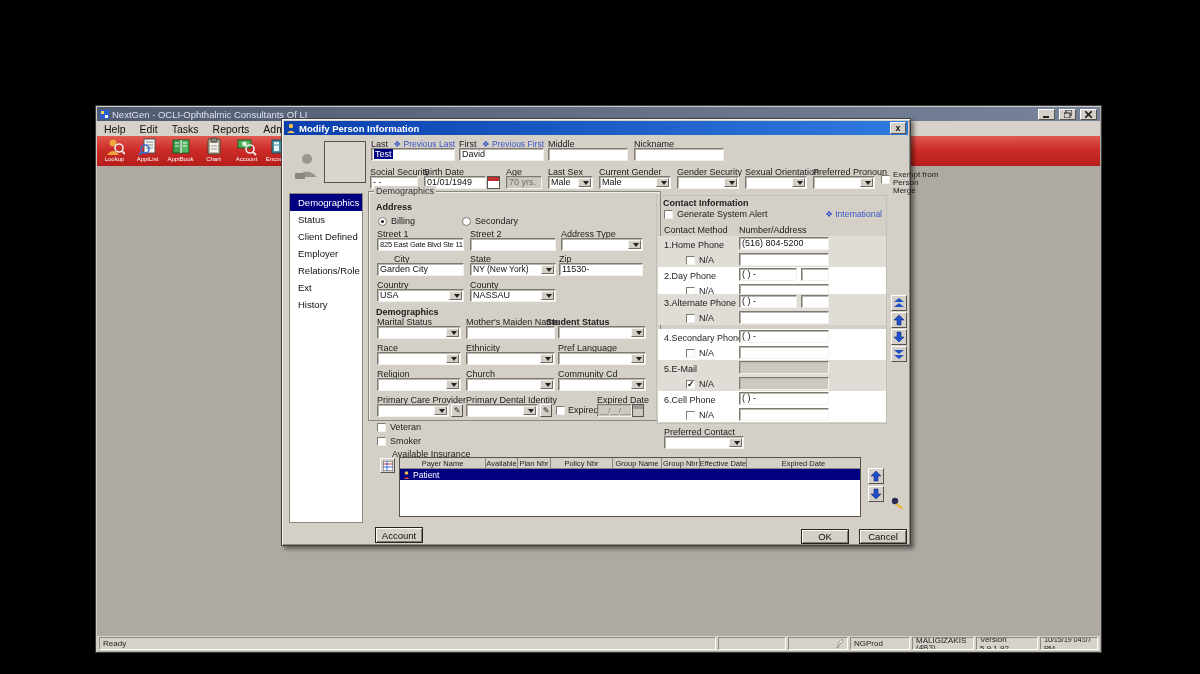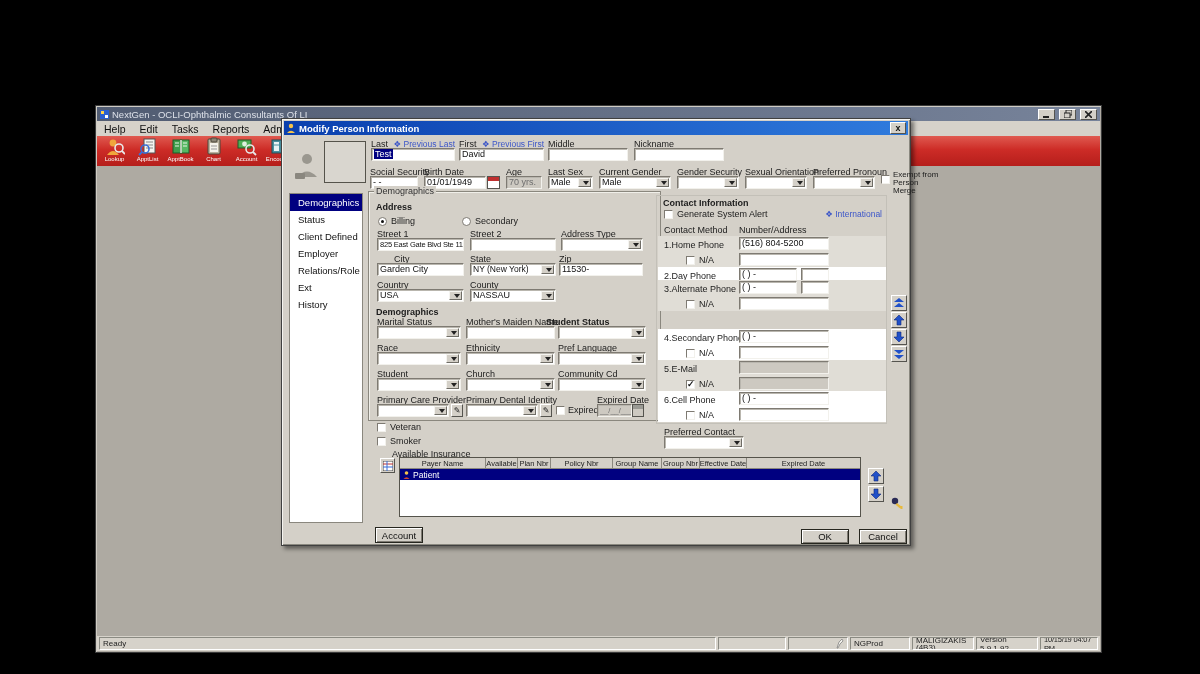--- a/index.html
+++ b/index.html
@@ -343,21 +343,21 @@
     <span class="lbl" style="left:264px;top:198px;font-weight:bold;">Student Status</span>
     <div class="inp dd" style="left:276px;top:207px;width:88px;"></div>
 
     <span class="lbl" style="left:95px;top:224px;">Race</span>
     <div class="inp dd" style="left:95px;top:233px;width:84px;"></div>
     <span class="lbl" style="left:184px;top:224px;">Ethnicity</span>
     <div class="inp dd" style="left:184px;top:233px;width:89px;"></div>
     <span class="lbl" style="left:276px;top:224px;">Pref Language</span>
     <div class="inp dd" style="left:276px;top:233px;width:88px;"></div>
 
-    <span class="lbl" style="left:95px;top:250px;">Student</span>
+    <span class="lbl" style="left:95px;top:250px;">Religion</span>
     <div class="inp dd" style="left:95px;top:259px;width:84px;"></div>
     <span class="lbl" style="left:184px;top:250px;">Church</span>
     <div class="inp dd" style="left:184px;top:259px;width:89px;"></div>
     <span class="lbl" style="left:276px;top:250px;">Community Cd</span>
     <div class="inp dd" style="left:276px;top:259px;width:88px;"></div>
 
     <span class="lbl" style="left:95px;top:276px;">Primary Care Provider</span>
     <div class="inp dd" style="left:95px;top:285px;width:72px;"></div>
     <span class="pencil" style="left:169px;top:285px;">✎</span>
     <span class="lbl" style="left:184px;top:276px;">Primary Dental Identity</span>
@@ -440,21 +440,21 @@
 
     <div class="cblock even" style="top:148px;">
       <span class="c-lbl">2.Day Phone</span>
       <div class="inp c-inp short">(  )    -</div>
       <div class="inp c-ext"></div>
       <span class="cb c-nacb"></span>
       <span class="c-nalbl">N/A</span>
       <div class="inp c-nainp"></div>
     </div>
 
-    <div class="cblock odd" style="top:161px;">
+    <div class="cblock odd" style="top:175px;">
       <span class="c-lbl">3.Alternate Phone</span>
       <div class="inp c-inp short">(  )    -</div>
       <div class="inp c-ext"></div>
       <span class="cb c-nacb"></span>
       <span class="c-nalbl">N/A</span>
       <div class="inp c-nainp"></div>
     </div>
 
     <div class="cblock even" style="top:210px;">
       <span class="c-lbl">4.Secondary Phone</span>

